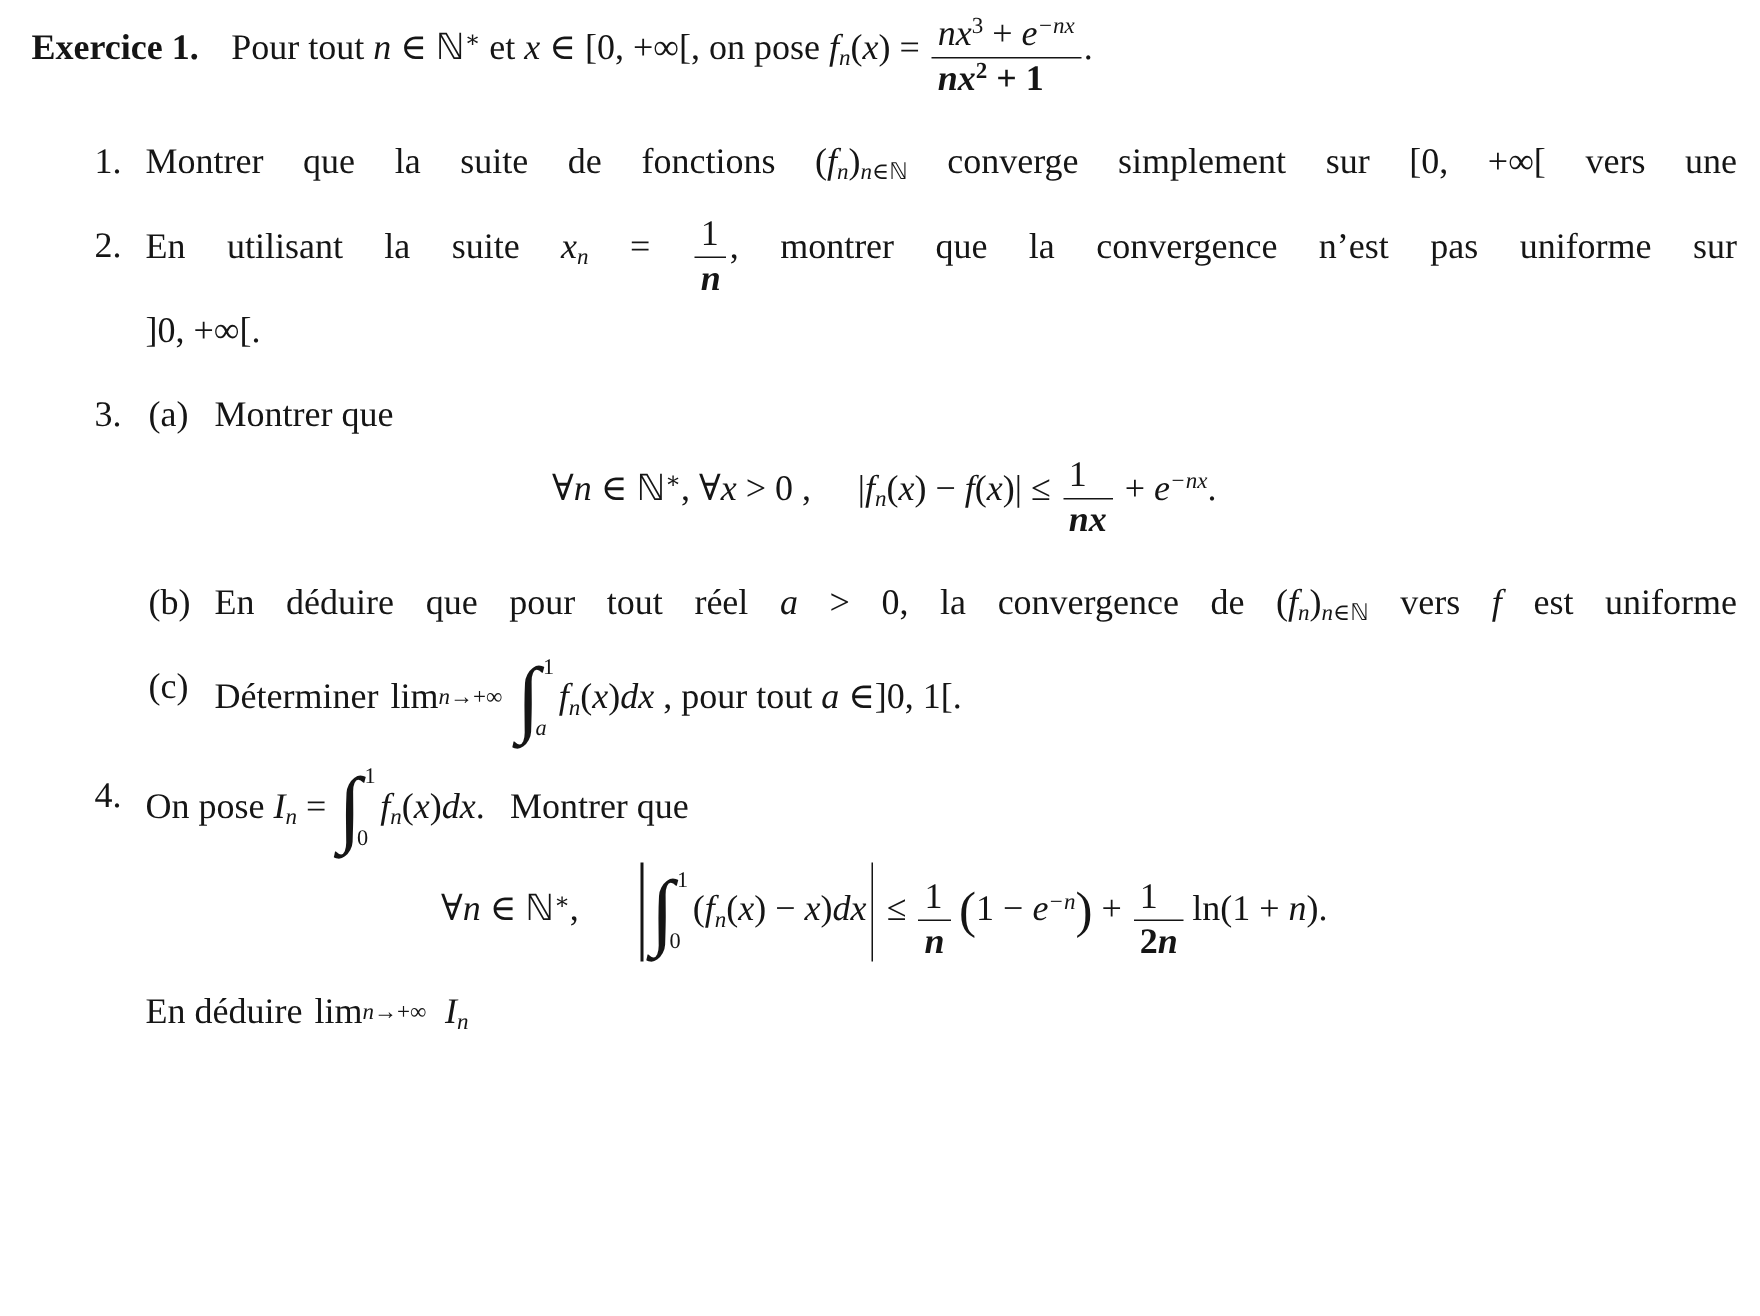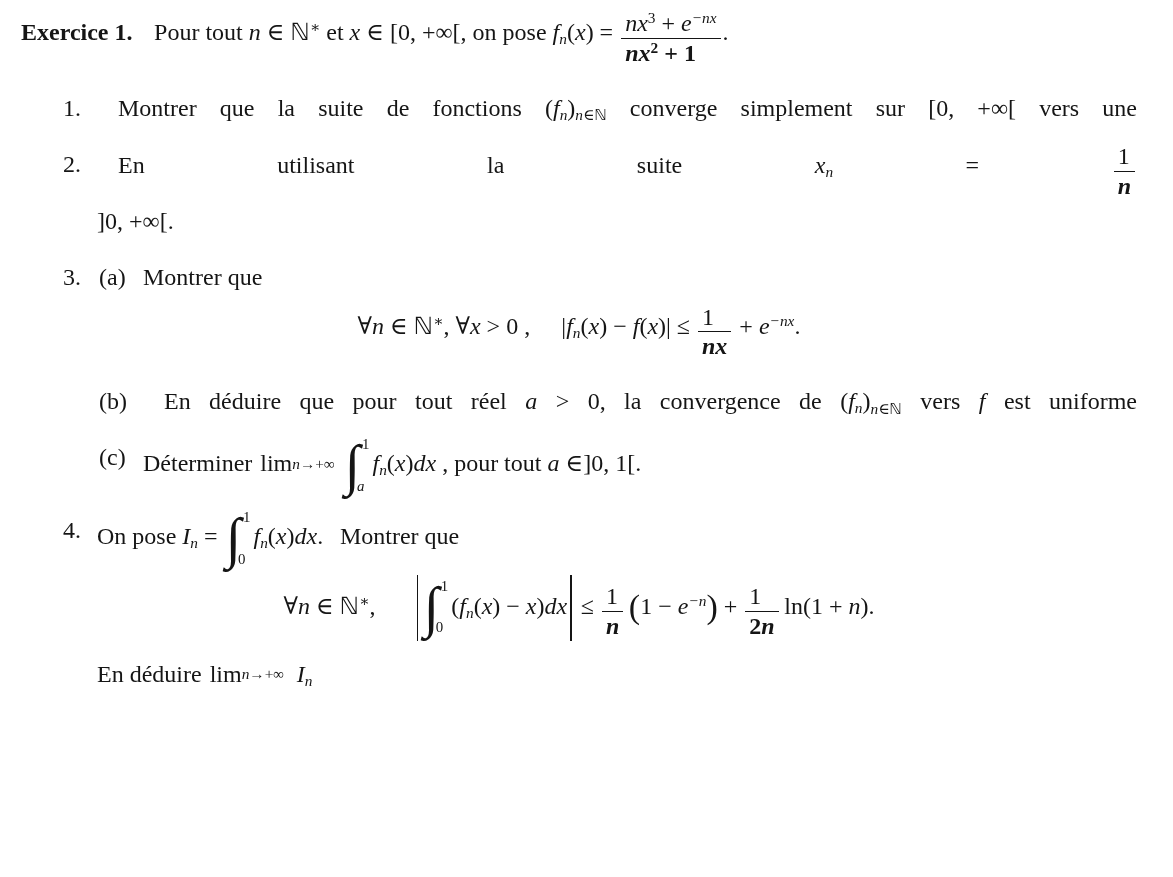--- a/index.html
+++ b/index.html
@@ -1,37 +1,37 @@
 <!DOCTYPE html>
 <html><head>
 <meta charset="utf-8">
 <style>
   html,body{margin:0;padding:0;background:#ffffff;}
   .page{
     position:relative;
     width:1173px;height:877px;
     box-sizing:border-box;
-    padding:4px 36px 0 21px;
+    padding:4px 15px 0 21px;
     background:#ffffff;
     color:#151515;
     font-family:"Liberation Serif","DejaVu Serif","DejaVu Sans",serif;
     font-size:24px;
     line-height:42px;
     overflow:hidden;
   }
   .para{margin:6px 0 20px 0;}
   .item{display:flex;margin-top:14px;}
   .item-label{width:34px;flex:none;}
   .item-body{flex:1 1 auto;min-width:0;}
   .subitem{display:flex;padding-left:2px;}
   .subitem + .subitem{margin-top:14px;}
   .subitem-label{width:44px;flex:none;}
   .subitem-body{flex:1 1 auto;min-width:0;}
   .textline{}
-  .jline{text-align:justify;text-align-last:justify;margin-left:21px;}
+  .jline{text-align:justify;text-align-last:justify;}
   .display{text-align:center;margin:8px 0 6px 0;}
   .txtblk + .display{margin-top:6px;}
   .display + .txtblk{margin-top:12px;}
   .rm{}
   .it{font-style:italic;}
   .bf{font-weight:bold;}
   .bb{font-family:"DejaVu Sans","DejaVu Serif",sans-serif;}
   sup.sup{font-size:0.64em;line-height:0;vertical-align:0.5em;}
   sub.sub{font-size:0.64em;line-height:0;vertical-align:-0.28em;}
   .frac{display:inline-block;vertical-align:-0.88em;text-align:left;line-height:1.12;padding:0 2px;}
@@ -60,21 +60,21 @@
         <div class="item-body">
           <div class="txtblk">
             <div class="textline jline"><span class="rm">Montrer que la suite de fonctions (</span><span class="it">f</span><sub class="sub"><span class="it">n</span></sub><span class="rm">)</span><sub class="sub"><span class="it">n</span><span class="rm">∈</span><span class="bb">ℕ</span></sub><span class="rm"> converge simplement sur [0, +∞[ vers une</span></div>
           </div>
         </div>
       </div>
       <div class="item" style="padding-left: 42px;">
         <span class="item-label">2.</span>
         <div class="item-body">
           <div class="txtblk">
-            <div class="textline jline"><span class="rm">En utilisant la suite </span><span class="it">x</span><sub class="sub"><span class="it">n</span></sub><span class="rm"> = </span><span class="frac"><span class="num"><span class="rm">1</span></span><span class="den"><span class="it">n</span></span></span></div>
+            <div class="textline jline"><span class="rm">En utilisant la suite </span><span class="it">x</span><sub class="sub"><span class="it">n</span></sub><span class="rm"> = </span><span class="frac"><span class="num"><span class="rm">1</span></span><span class="den"><span class="it">n</span></span></span><span class="rm">, montrer que la convergence n’est pas uniforme sur</span></div>
             <div class="textline"><span class="rm">]0, +∞[.</span></div>
           </div>
         </div>
       </div>
       <div class="item" style="padding-left: 42px;">
         <span class="item-label">3.</span>
         <div class="item-body">
           <div class="subitem">
             <span class="subitem-label">(a)</span>
             <div class="subitem-body">

